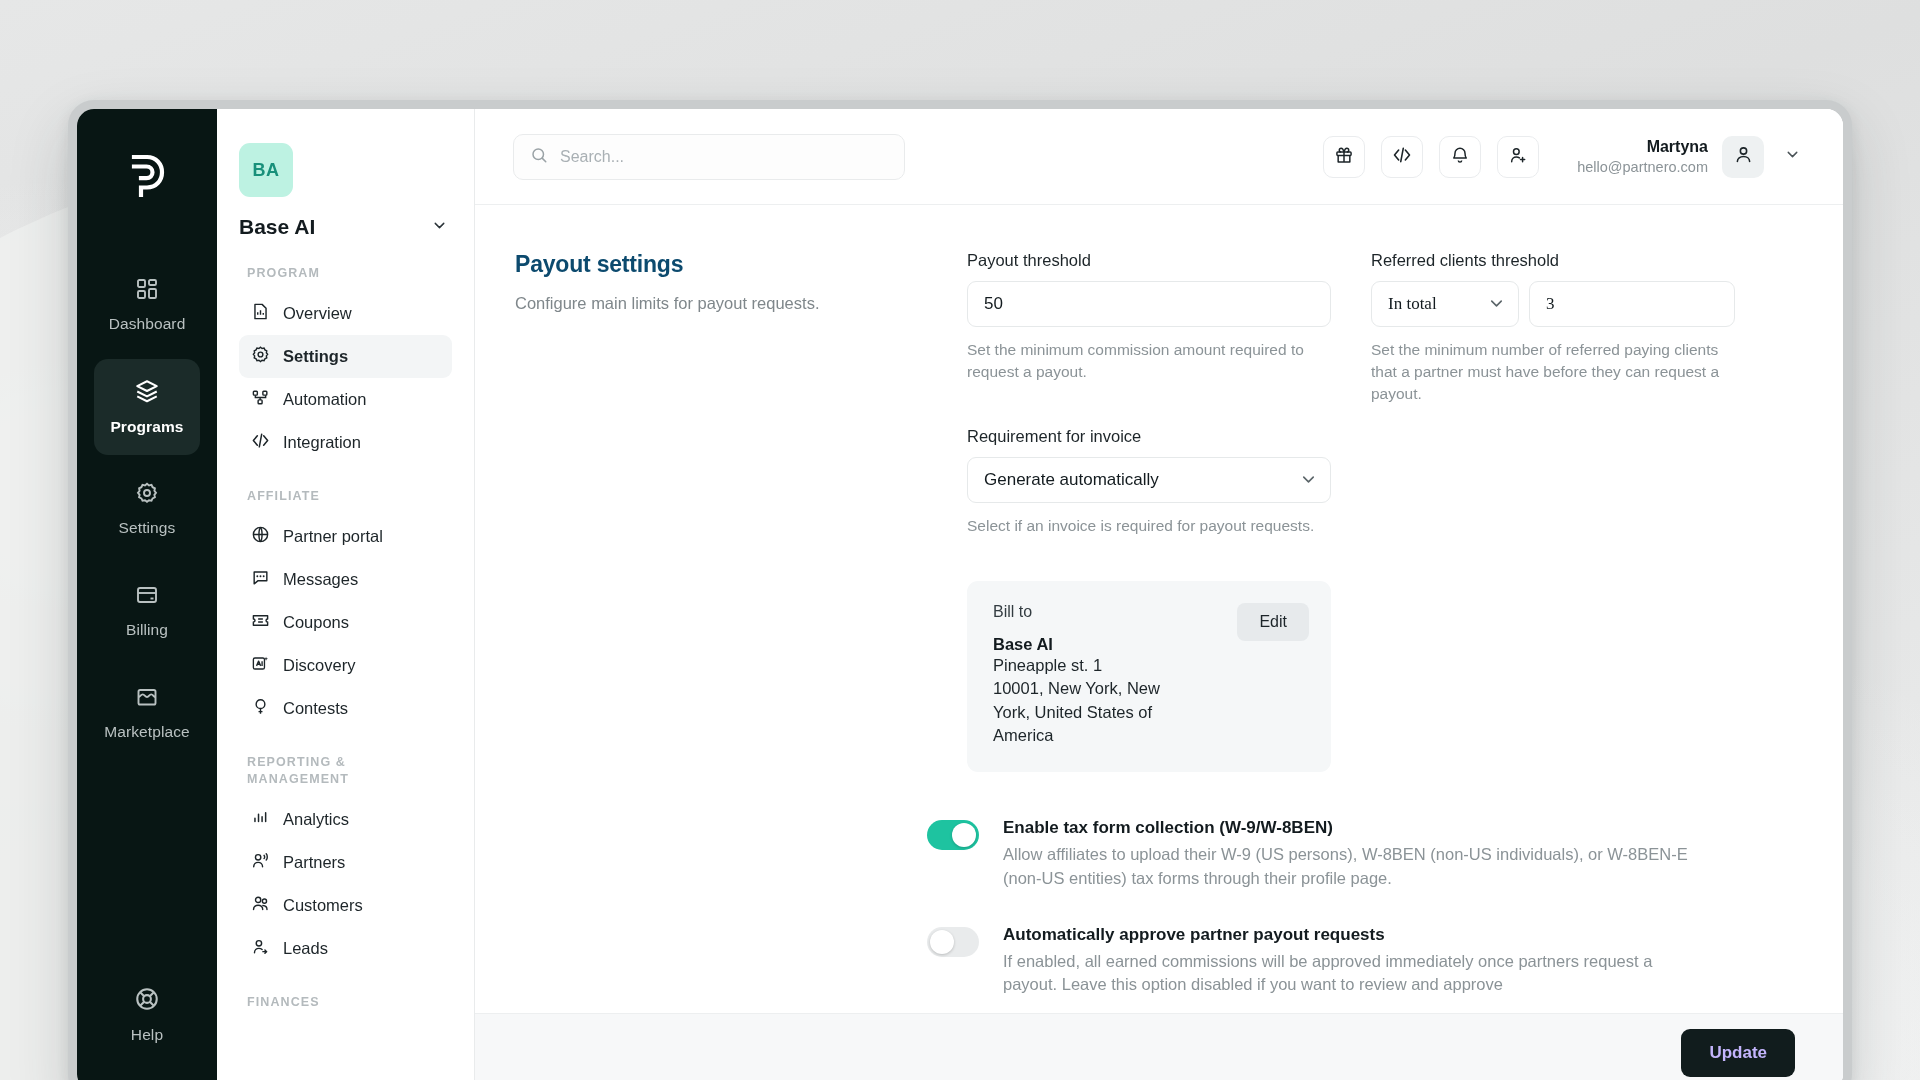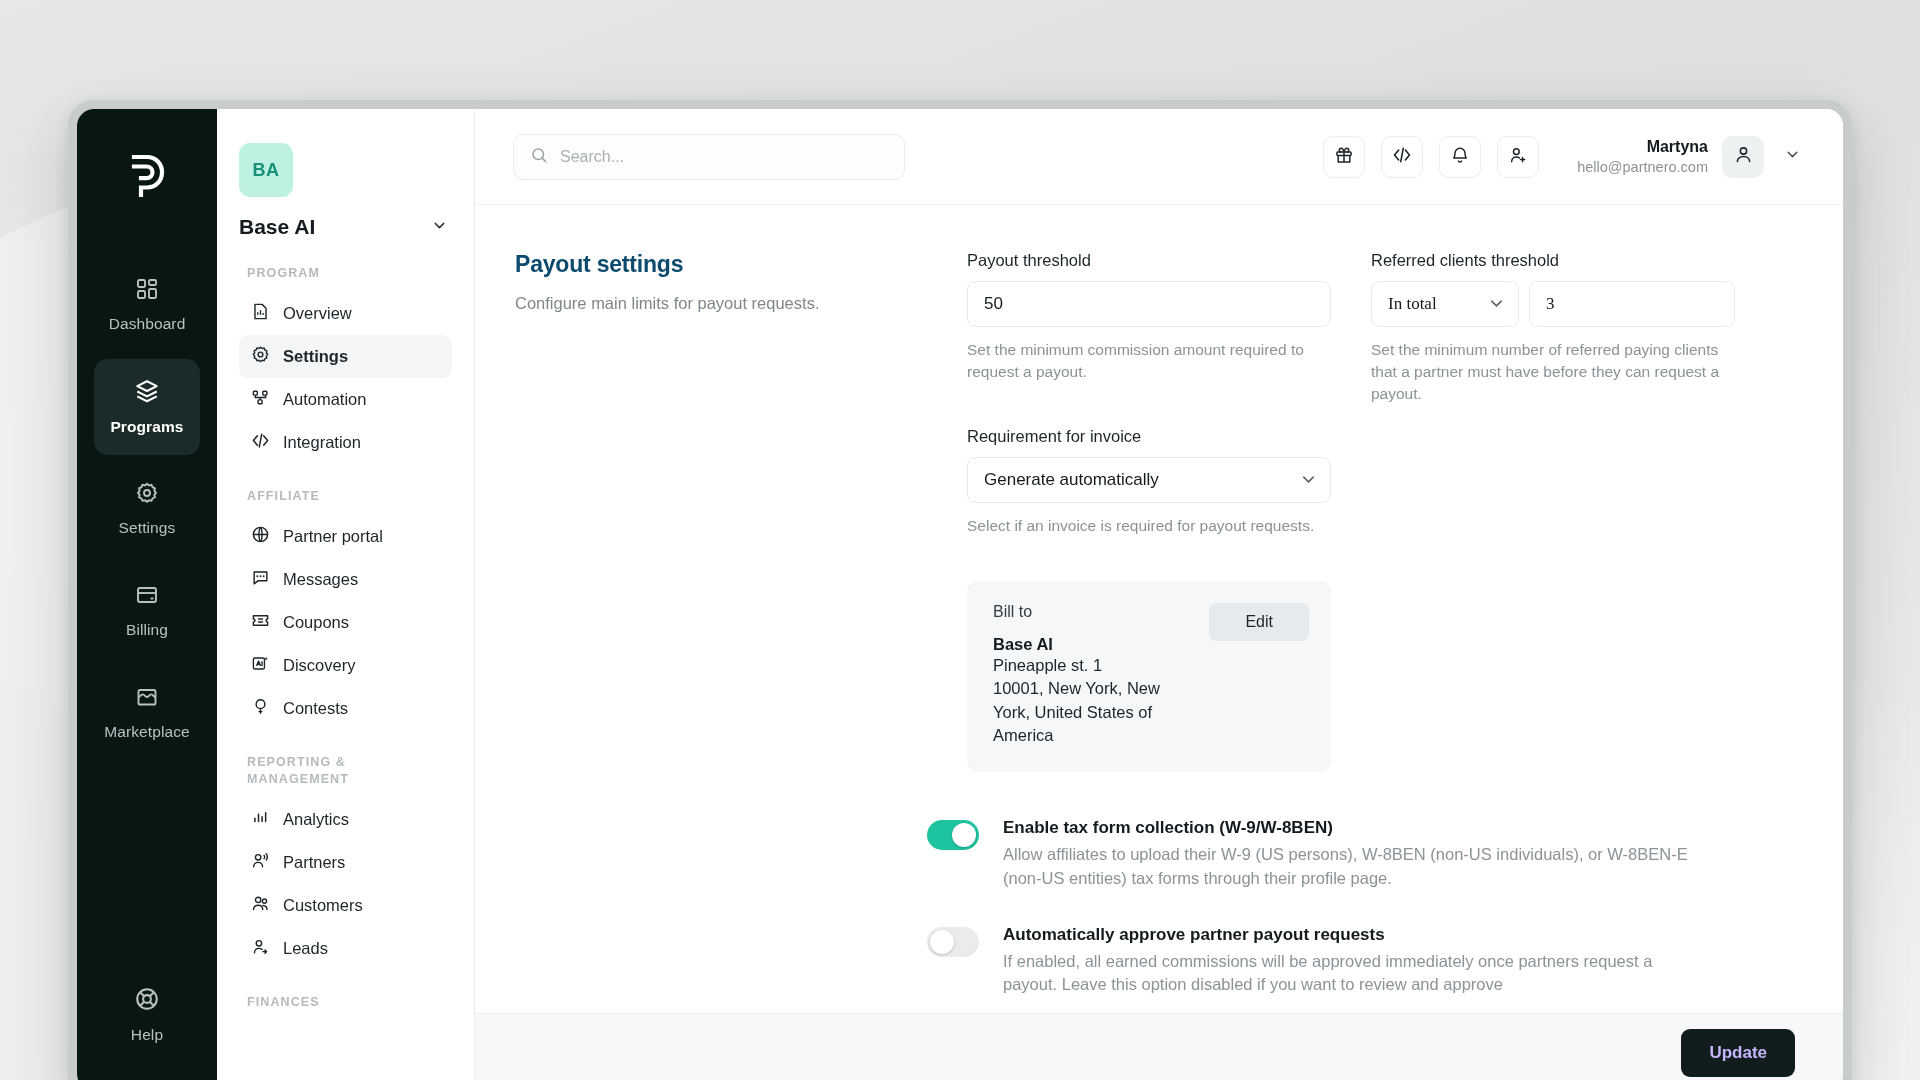--- a/index.html
+++ b/index.html
@@ -180,21 +180,21 @@
     margin-top: 44px;
     background: #f5f7f8; border-radius: 11px;
     padding: 22px 22px 24px 26px;
     display: flex; justify-content: space-between; align-items: flex-start;
   }
   #bill-to-label { font-size: 16px; color: #333c41; }
   #bill-company { font-size: 16.5px; font-weight: 700; color: #131b1f; margin-top: 14px; }
   #bill-address { font-size: 16.5px; color: #1d2529; line-height: 1.42; max-width: 200px; }
   #bill-edit-btn {
     background: #e7eaec; border: 0; border-radius: 8px;
-    padding: 10px 36px; font-family: inherit; font-size: 16px; color: #1d2529;
+    padding: 10px 22px; font-family: inherit; font-size: 16px; color: #1d2529;
     cursor: pointer;
   }
 
   
   #toggle-list { margin-top: 46px; padding-left: 40px; padding-right: 40px; }
   .toggle-row { display: flex; gap: 24px; align-items: flex-start; margin-bottom: 34px; }
   .toggle-row .toggle-track {
     margin-left: 412px; margin-top: 2px;
   }
   .toggle-track {

